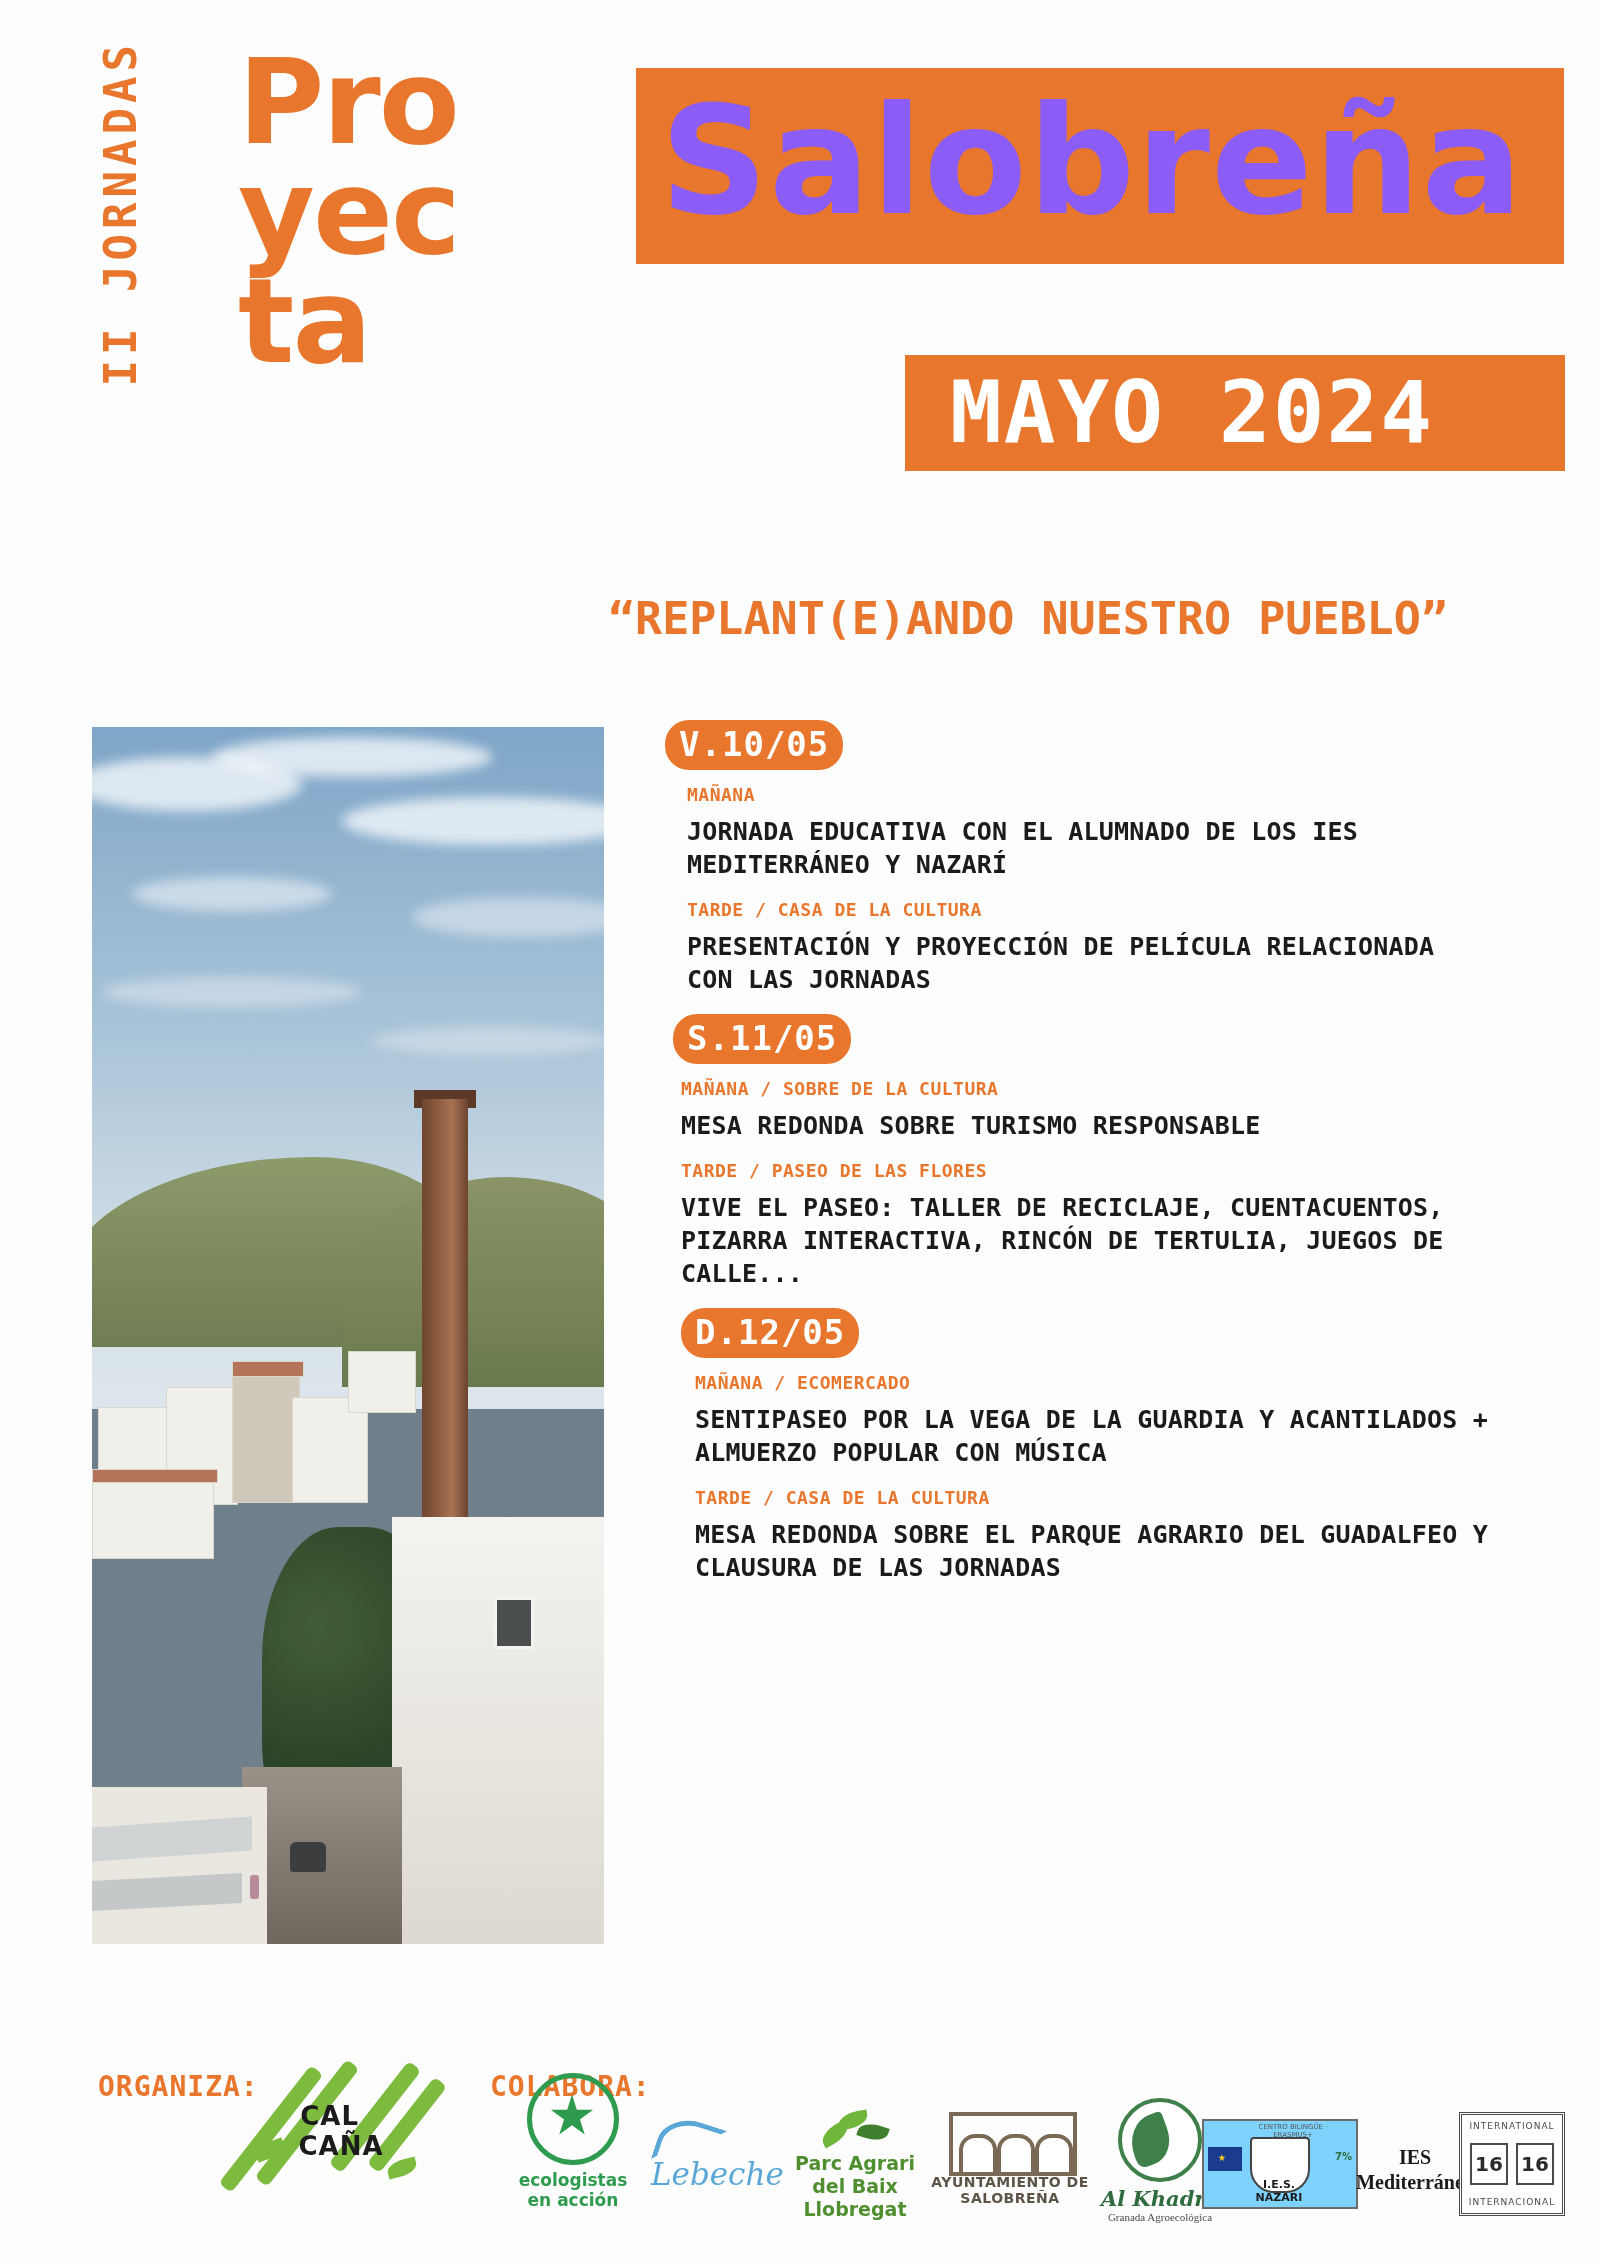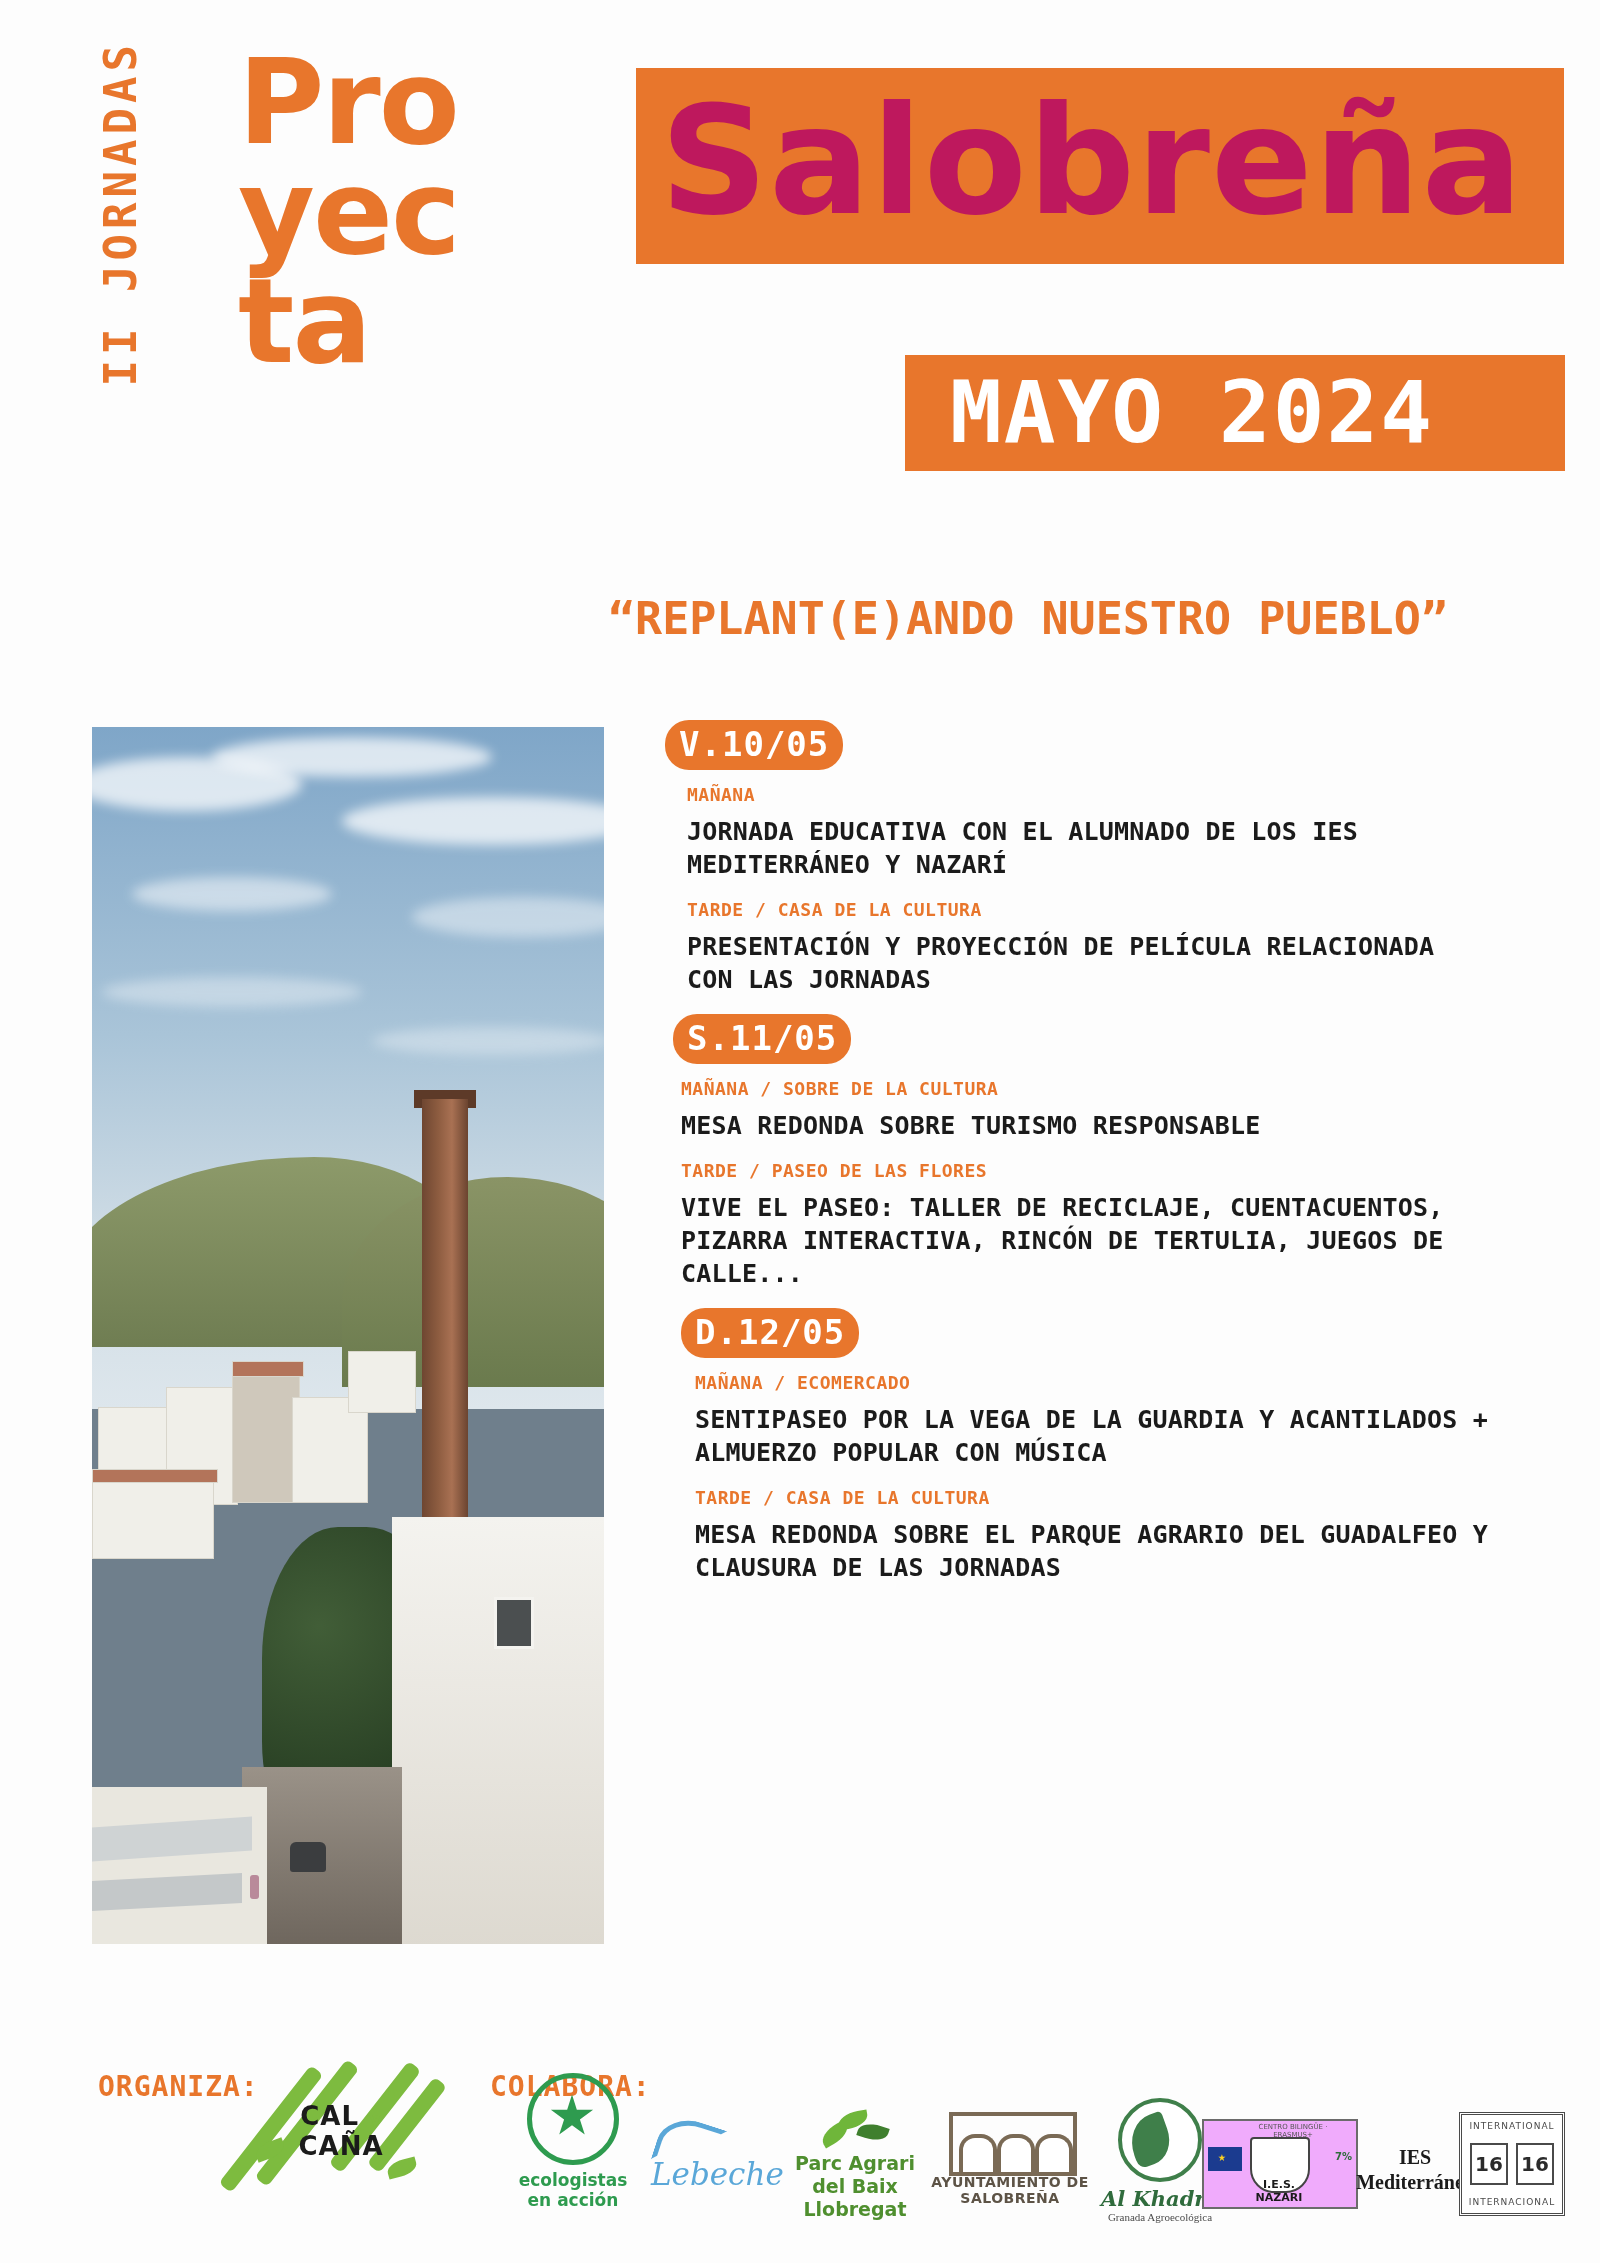--- a/index.html
+++ b/index.html
@@ -65,21 +65,21 @@
   }
   .salobrena-text {
     position: absolute;
     left: 660px;
     top: 66px;
     width: 900px;
     font-family: "DejaVu Sans", sans-serif;
     font-weight: bold;
     font-size: 150px;
     line-height: 190px;
-    color: #be185d;
+    color: #8b5cf6;
     letter-spacing: 1px;
     white-space: nowrap;
   }
 
   .mayo-box {
     position: absolute;
     left: 905px;
     top: 355px;
     width: 660px;
     height: 116px;
@@ -499,21 +499,21 @@
     font-size: 11px;
     color: #4b4b4b;
   }
 
   
   .logo-nazari { left: 1200px; top: 96px; width: 160px; height: 96px; }
   .nazari-box {
     position: relative;
     width: 152px; height: 86px;
     border: 2px solid #6b6b6b;
-    background: #f0abfc;
+    background: #7dd3fc;
   }
   .nz-eu {
     position: absolute;
     left: 4px; top: 26px;
     width: 34px; height: 24px;
     background: #1b3b8f;
   }
   .nz-eu::after {
     content: "★";
     position: absolute;

